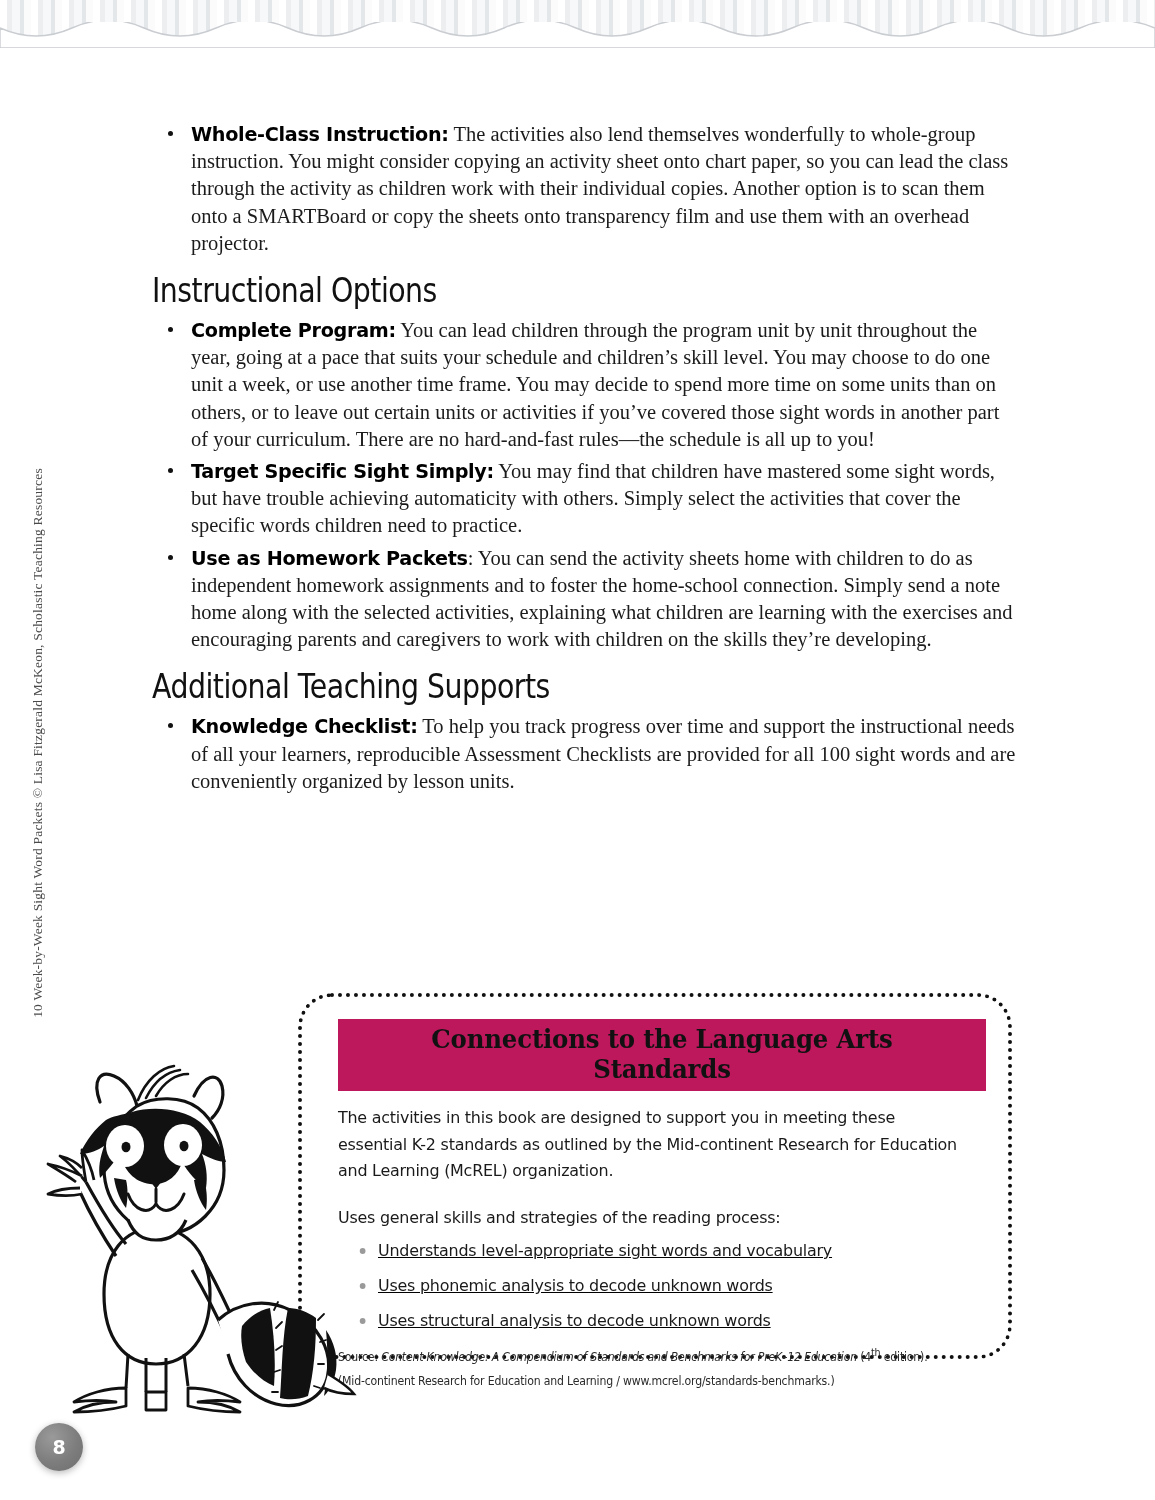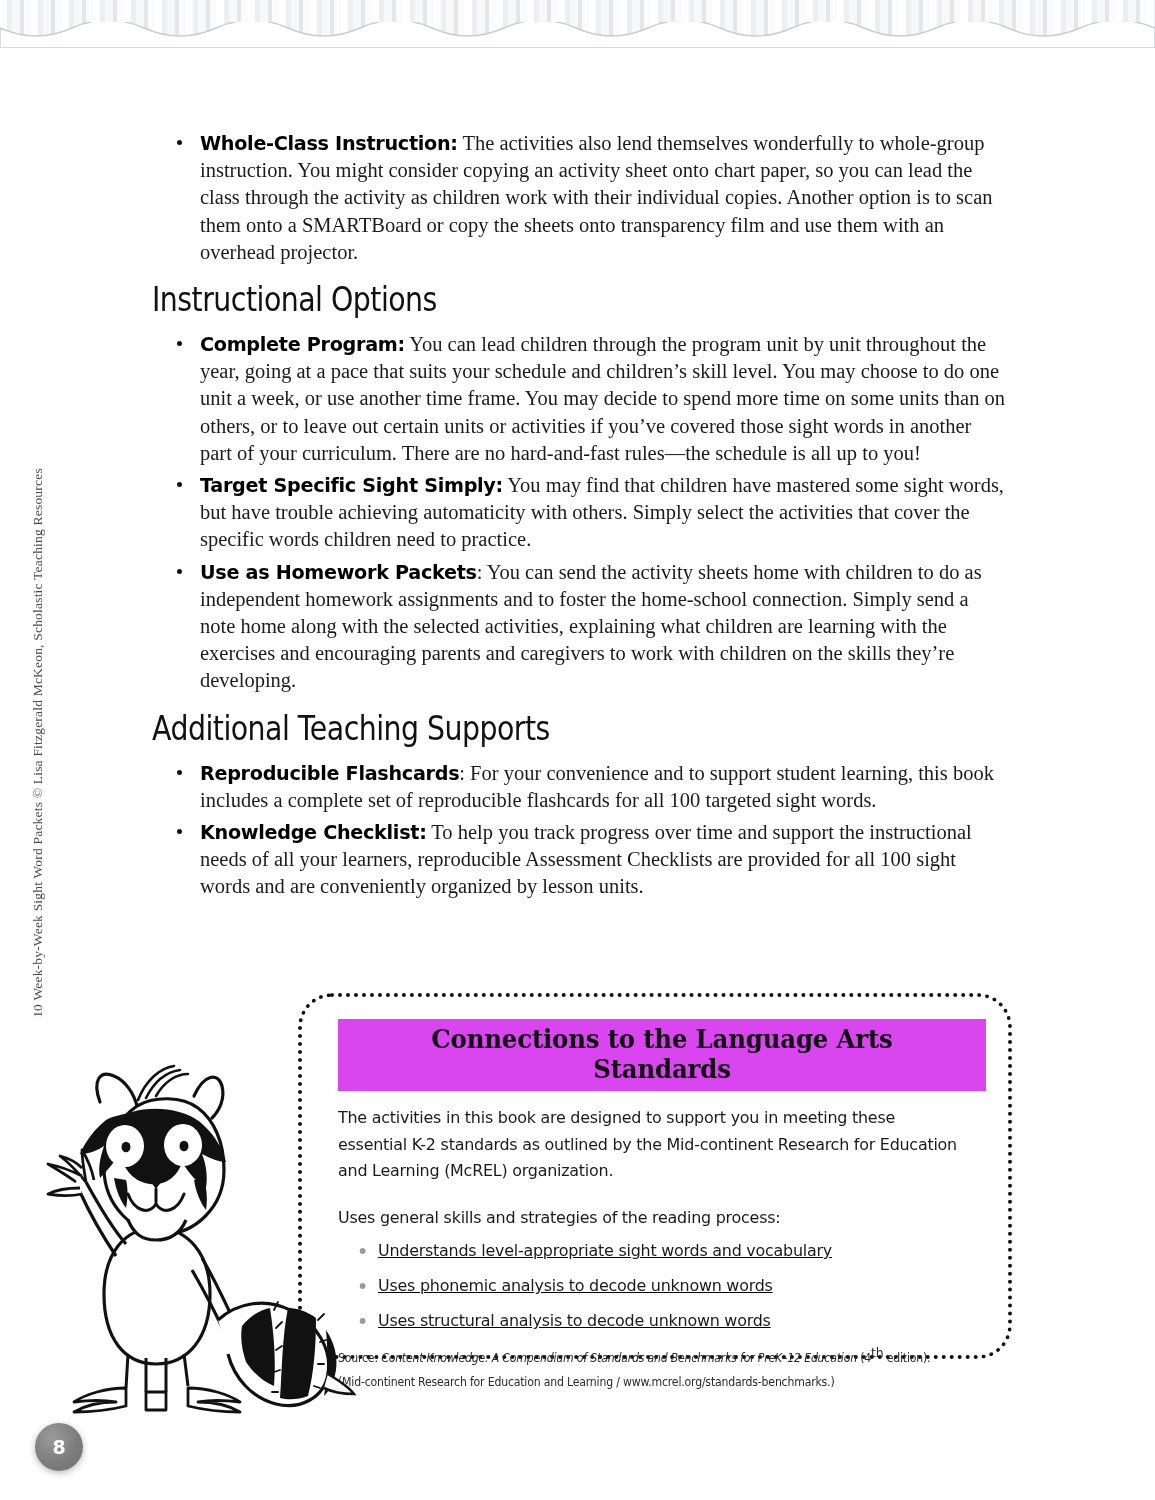--- a/index.html
+++ b/index.html
@@ -59,21 +59,21 @@
   
   .content {
     position: absolute;
     left: 152px;
     top: 118px;
     width: 868px;
   }
 
   ul.bullets {
     list-style: none;
-    margin: 12px;
+    margin: 3px;
     padding: 0;
   }
   ul.bullets > li {
     position: relative;
     padding-left: 36px;
     margin-bottom: 5px;
     font-size: 20.5px;
     line-height: 27.2px;
     color: #1b1b1b;
     text-align: left;
@@ -122,21 +122,21 @@
     border-radius: 34px;
     box-sizing: border-box;
   }
   .callout-inner {
     position: absolute;
     left: 36px;
     top: 22px;
     width: 648px;
   }
   .callout-title-band {
-    background: #d946ef;
+    background: #be185d;
     padding: 5px 10px 7px 10px;
     text-align: center;
   }
   .callout-title {
     font-family: "DejaVu Serif", serif;
     font-weight: bold;
     font-size: 26px;
     letter-spacing: -0.2px;
     color: #111;
     transform: scaleX(0.94);
@@ -185,21 +185,21 @@
     font-family: "DejaVu Sans", sans-serif;
     font-size: 11.4px;
     line-height: 17.5px;
     color: #2a2a2a;
     letter-spacing: -0.2px;
     margin-top: 6px;
     transform: scaleX(0.96);
     transform-origin: left center;
   }
   .source-line em { font-style: italic; }
-  .source-line sup { font-size: 13px; }
+  .source-line sup { font-size: 10px; }
 
   
   .raccoon {
     position: absolute;
     left: 42px;
     top: 1058px;
     width: 330px;
     height: 360px;
   }
 
@@ -257,24 +257,20 @@
         <span class="lbl">Target Specific Sight Simply:</span><span class="bodytxt"> You may find that children have mastered some sight words, but have trouble achieving automaticity with others. Simply select the activities that cover the specific words children need to practice.</span>
       </li>
       <li>
         <span class="dot"></span>
         <span class="lbl">Use as Homework Packets</span><span class="bodytxt">: You can send the activity sheets home with children to do as independent homework assignments and to foster the home-school connection. Simply send a note home along with the selected activities, explaining what children are learning with the exercises and encouraging parents and caregivers to work with children on the skills they’re developing.</span>
       </li>
     </ul>
 
     <h2 class="section sec-gap-2">Additional Teaching Supports</h2>
     <ul class="bullets">
-      <li>
-        <span class="dot"></span>
-        <span class="lbl">Reproducible Flashcards</span><span class="bodytxt">: For your convenience and to support student learning, this book includes a complete set of reproducible flashcards for all 100 targeted sight words.</span>
-      </li>
       <li>
         <span class="dot"></span>
         <span class="lbl">Knowledge Checklist:</span><span class="bodytxt"> To help you track progress over time and support the instructional needs of all your learners, reproducible Assessment Checklists are provided for all 100 sight words and are conveniently organized by lesson units.</span>
       </li>
     </ul>
   </div>
 
   <div class="callout">
     <div class="callout-inner">
       <div class="callout-title-band">

